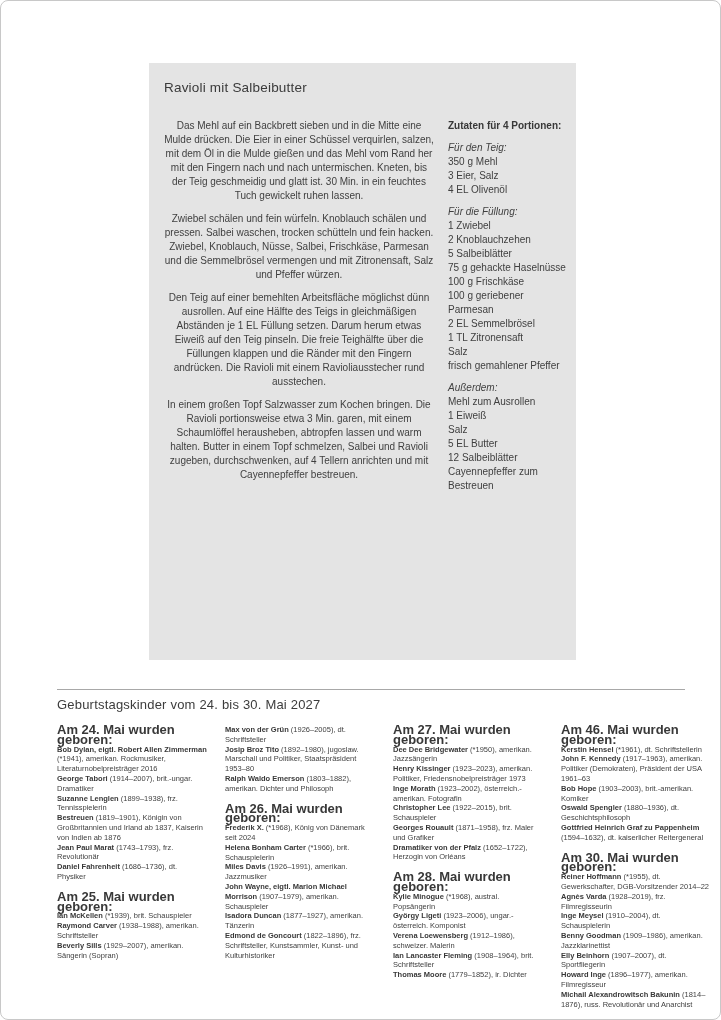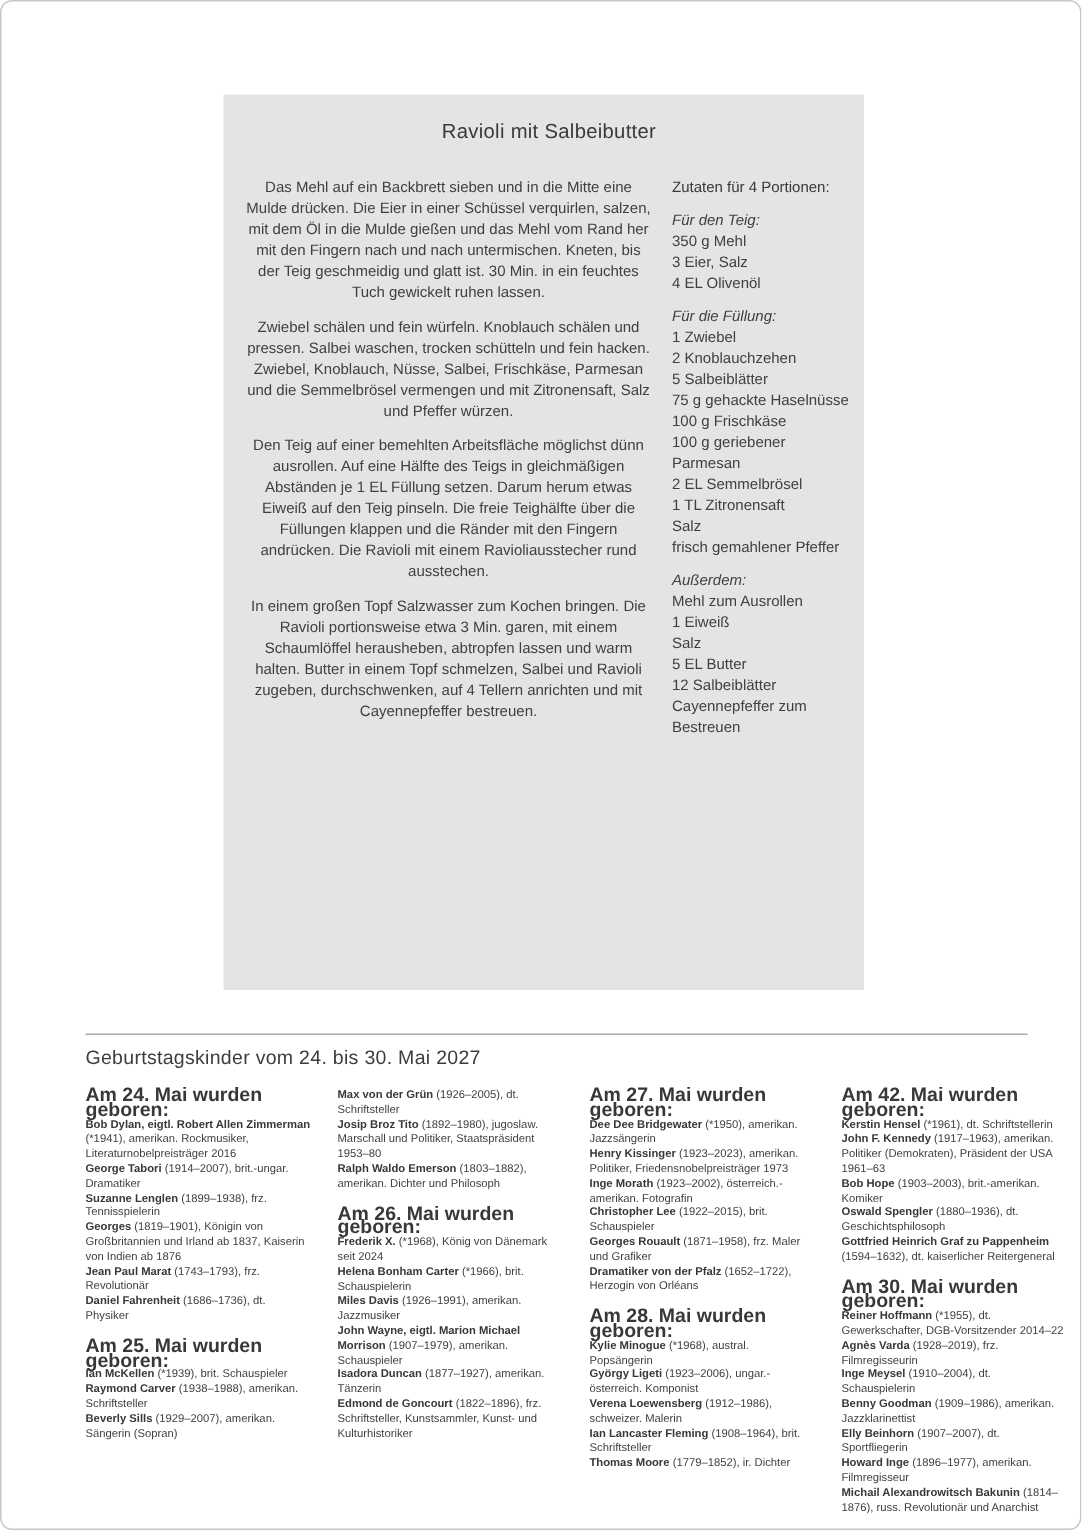--- a/index.html
+++ b/index.html
@@ -9,27 +9,26 @@
     font-family:"Liberation Sans", sans-serif; color:#3f3f3f; overflow:hidden;
   }
   
   .recipe-panel {
     position:absolute; left:148px; top:62px; width:427px; height:597px;
     box-sizing:border-box; padding:17px 8px 0 15px; background:#e4e4e4;
   }
   .recipe-title {
     font-size:13.5px; font-weight:400; color:#3a3a3a; margin:0 0 24px 0;
     letter-spacing:0.2px;
-    text-align:center;
   }
   .recipe-columns { display:flex; gap:14px; }
   .recipe-instructions { width:270px; flex:none;text-align:center; }
   .rpara { font-size:10px; line-height:14px; margin:0 0 9px 0; color:#3f3f3f; }
   .ingredients { flex:1; font-size:10px; line-height:14px; color:#3f3f3f; }
-  .ing-heading { font-weight:400; margin:0 0 6px 0; color:#383838; }
+  .ing-heading { font-weight:700; margin:0 0 6px 0; color:#383838; }
   .ing-label { font-style:italic; margin:8px 0 0 0; }
   .ing-item { margin:0; }
   
   .birthdays { position:absolute; left:0; right:0; top:688px;padding-left:20px; }
   .rule { border-top:1px solid #a8a8a8; height:0; margin:0 35px 0 36px; }
   .bday-heading {
     font-size:13px; font-weight:400; color:#3c3c3c; margin:7px 36px 13px 36px;
     letter-spacing:0.2px;
   }
   .bday-cols { display:flex; gap:18px; padding:0 35px 0 36px; }
@@ -85,21 +84,21 @@
 
   <section class="birthdays">
     <div class="rule" style="border-top-color: rgb(168, 168, 168);"></div>
     <h2 class="bday-heading">Geburtstagskinder vom 24. bis 30. Mai 2027</h2>
     <div class="bday-cols" id="bday-cols">
         <div class="bcol">
           <p class="bhead">Am 24. Mai wurden geboren:</p>
           <p class="bentry"><strong>Bob Dylan, eigtl. Robert Allen Zimmerman</strong> (*1941), amerikan. Rockmusiker, Literaturnobelpreisträger 2016</p>
           <p class="bentry"><strong>George Tabori</strong> (1914–2007), brit.-ungar. Dramatiker</p>
           <p class="bentry"><strong>Suzanne Lenglen</strong> (1899–1938), frz. Tennisspielerin</p>
-          <p class="bentry"><strong>Georges</strong> (1819–1901), Königin von Großbritannien und Irland ab 1837, Kaiserin von Indien ab 1876</p>
+          <p class="bentry"><strong>Bestreuen</strong> (1819–1901), Königin von Großbritannien und Irland ab 1837, Kaiserin von Indien ab 1876</p>
           <p class="bentry"><strong>Jean Paul Marat</strong> (1743–1793), frz. Revolutionär</p>
           <p class="bentry"><strong>Daniel Fahrenheit</strong> (1686–1736), dt. Physiker</p>
           <p class="bhead">Am 25. Mai wurden geboren:</p>
           <p class="bentry"><strong>Ian McKellen</strong> (*1939), brit. Schauspieler</p>
           <p class="bentry"><strong>Raymond Carver</strong> (1938–1988), amerikan. Schriftsteller</p>
           <p class="bentry"><strong>Beverly Sills</strong> (1929–2007), amerikan. Sängerin (Sopran)</p>
         </div>
         <div class="bcol">
           <p class="bentry"><strong>Max von der Grün</strong> (1926–2005), dt. Schriftsteller</p>
           <p class="bentry"><strong>Josip Broz Tito</strong> (1892–1980), jugoslaw. Marschall und Politiker, Staatspräsident 1953–80</p>
@@ -121,21 +120,21 @@
           <p class="bentry"><strong>Georges Rouault</strong> (1871–1958), frz. Maler und Grafiker</p>
           <p class="bentry"><strong>Dramatiker von der Pfalz</strong> (1652–1722), Herzogin von Orléans</p>
           <p class="bhead">Am 28. Mai wurden geboren:</p>
           <p class="bentry"><strong>Kylie Minogue</strong> (*1968), austral. Popsängerin</p>
           <p class="bentry"><strong>György Ligeti</strong> (1923–2006), ungar.-österreich. Komponist</p>
           <p class="bentry"><strong>Verena Loewensberg</strong> (1912–1986), schweizer. Malerin</p>
           <p class="bentry"><strong>Ian Lancaster Fleming</strong> (1908–1964), brit. Schriftsteller</p>
           <p class="bentry"><strong>Thomas Moore</strong> (1779–1852), ir. Dichter</p>
         </div>
         <div class="bcol">
-          <p class="bhead">Am 42. Mai wurden geboren:</p>
+          <p class="bhead">Am 46. Mai wurden geboren:</p>
           <p class="bentry"><strong>Kerstin Hensel</strong> (*1961), dt. Schriftstellerin</p>
           <p class="bentry"><strong>John F. Kennedy</strong> (1917–1963), amerikan. Politiker (Demokraten), Präsident der USA 1961–63</p>
           <p class="bentry"><strong>Bob Hope</strong> (1903–2003), brit.-amerikan. Komiker</p>
           <p class="bentry"><strong>Oswald Spengler</strong> (1880–1936), dt. Geschichtsphilosoph</p>
           <p class="bentry"><strong>Gottfried Heinrich Graf zu Pappenheim</strong> (1594–1632), dt. kaiserlicher Reitergeneral</p>
           <p class="bhead">Am 30. Mai wurden geboren:</p>
           <p class="bentry"><strong>Reiner Hoffmann</strong> (*1955), dt. Gewerkschafter, DGB-Vorsitzender 2014–22</p>
           <p class="bentry"><strong>Agnès Varda</strong> (1928–2019), frz. Filmregisseurin</p>
           <p class="bentry"><strong>Inge Meysel</strong> (1910–2004), dt. Schauspielerin</p>
           <p class="bentry"><strong>Benny Goodman</strong> (1909–1986), amerikan. Jazzklarinettist</p>

